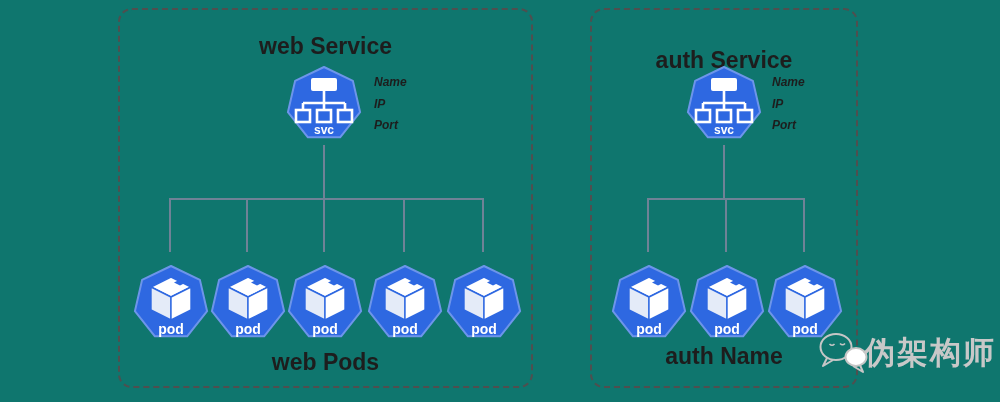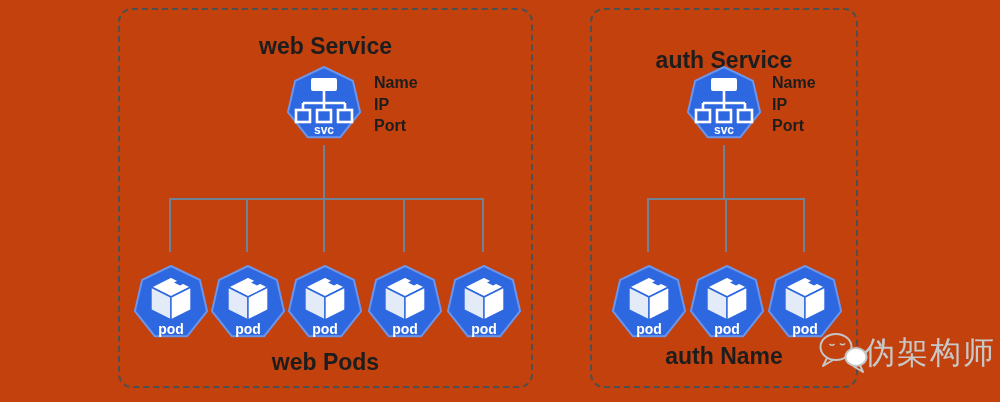--- a/index.html
+++ b/index.html
@@ -1,36 +1,36 @@
 <!DOCTYPE html>
 <html><head>
 <meta charset="utf-8">
 <style>
   html,body{margin:0;padding:0;background:#ffffff;}
-  .stage{position:relative;width:1000px;height:402px;background:#c2410c;overflow:hidden;
+  .stage{position:relative;width:1000px;height:402px;background:#0f766e;overflow:hidden;
          font-family:"Liberation Sans", sans-serif;}
   .group-box{position:absolute;border:2px dashed #4f4f4f;border-radius:14px;background:transparent;}
   .box-web{left:118px;top:8px;width:411px;height:376px;}
   .box-auth{left:590px;top:8px;width:264px;height:376px;}
   .title{position:absolute;text-align:center;font-size:23px;font-weight:600;color:#1d1d1d;}
   .title-web{left:118px;top:33px;width:415px;}
   .title-auth{left:590px;top:47px;width:268px;}
-  .props{position:absolute;font-size:16px;font-weight:600;color:#1d1d1d;line-height:21.5px;}
+  .props{position:absolute;font-size:12px;font-weight:600;color:#1d1d1d;line-height:21.5px;font-style:italic;}
   .props-web{left:374px;top:72px;}
   .props-auth{left:772px;top:72px;}
   .node{position:absolute;}
   .svc-web{left:286px;top:64px;}
   .svc-auth{left:686px;top:64px;}
   .line{position:absolute;background:#6f8296;}
   .pods-caption{position:absolute;text-align:center;font-size:23px;font-weight:600;color:#1d1d1d;}
   .caption-web{left:118px;top:349px;width:415px;}
   .caption-auth{left:590px;top:343px;width:268px;}
   .watermark-icon{position:absolute;left:816px;top:330px;}
   .watermark-text{position:absolute;left:864px;top:332px;font-size:31px;color:#c8c8c8;
-                  font-weight:400;letter-spacing:2px;white-space:nowrap;}
+                  font-weight:700;letter-spacing:2px;white-space:nowrap;}
   svg text{font-family:"Liberation Sans", sans-serif;}
 </style>
 </head>
 <body>
 
 <svg width="0" height="0" style="position:absolute" aria-hidden="true">
   <defs>
     <g id="heptagon">
       <polygon points="38,3 66.9,16.9 74.1,48.2 54.1,73.3 21.9,73.3 1.9,48.2 9.1,16.9" fill="#2e68e1" stroke="#6d95ea" stroke-width="2" stroke-linejoin="round"></polygon>
     </g>

